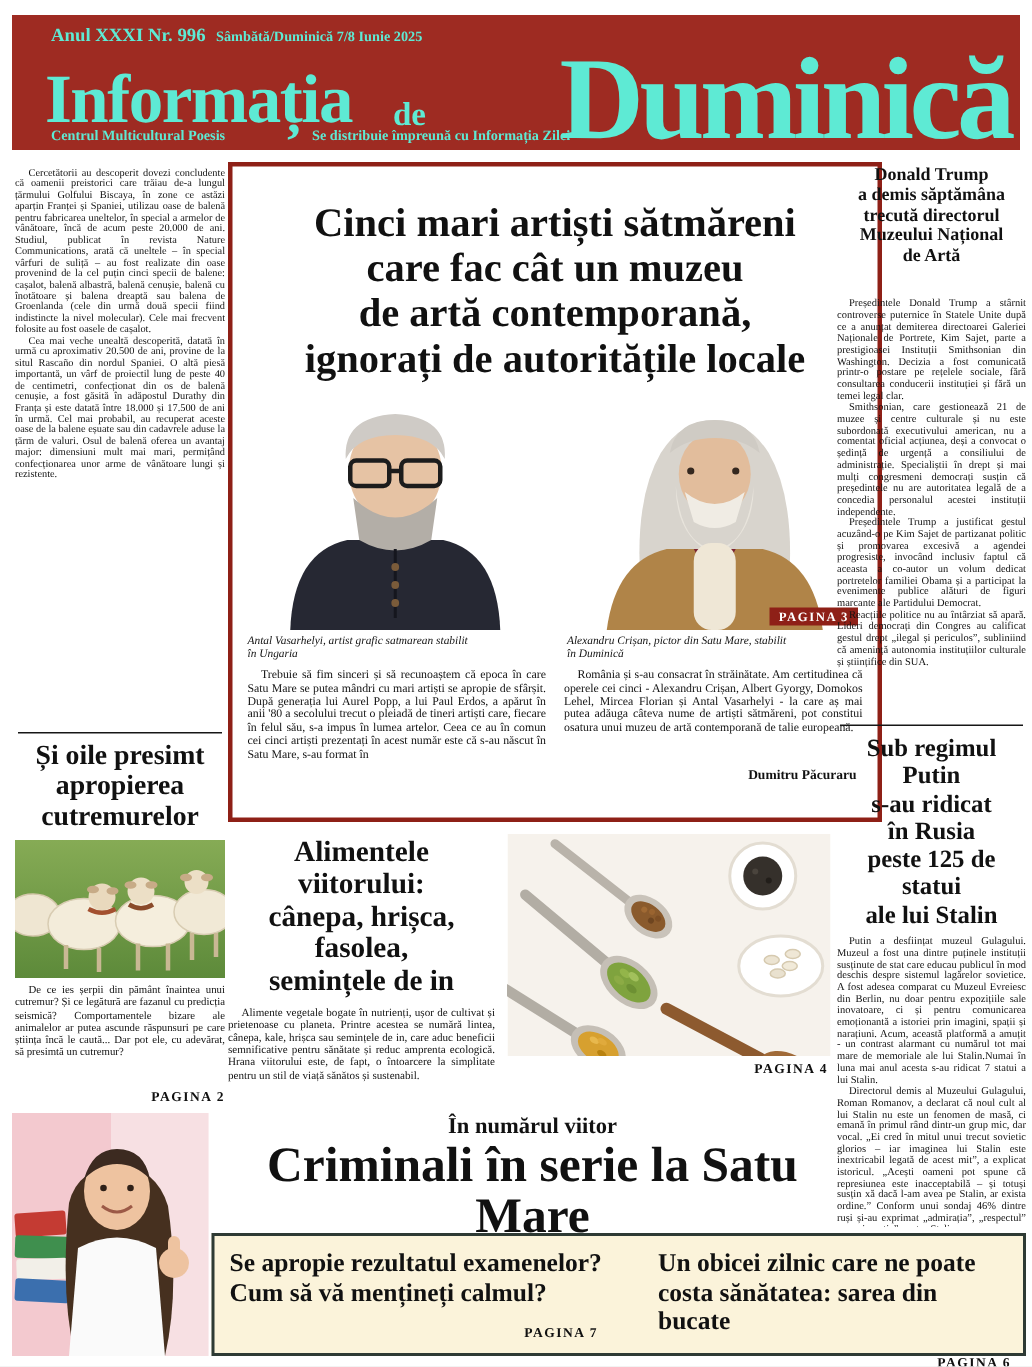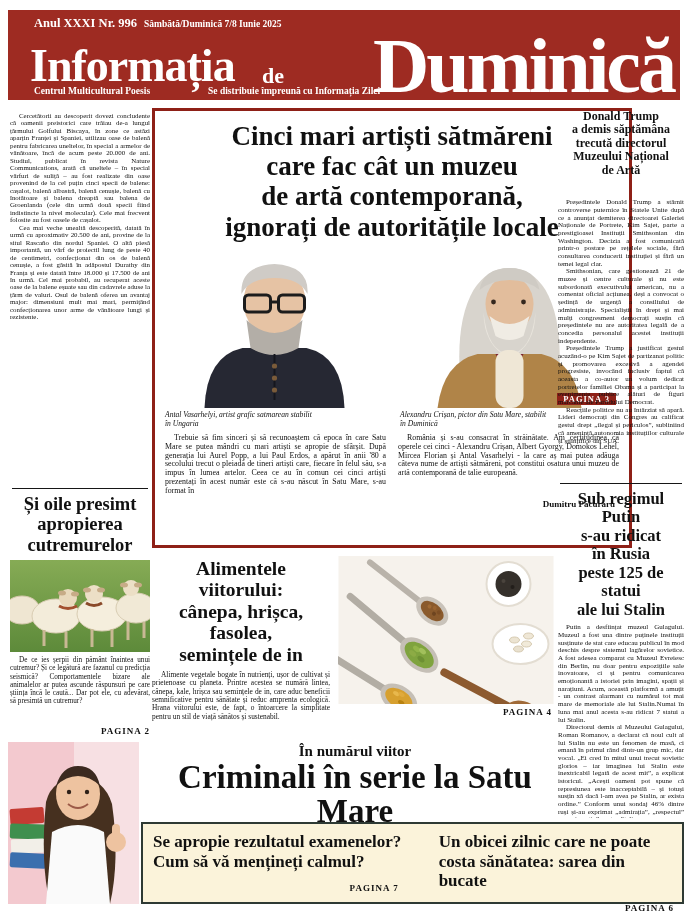--- a/index.html
+++ b/index.html
@@ -1,21 +1,21 @@
 <!DOCTYPE html>
 <html lang="ro"><head>
 <meta charset="utf-8">
 <style>
   html,body{margin:0;padding:0;background:#e9e9e9;}
   .page{position:relative;width:688px;height:911px;background:#ffffff;margin:0 auto;
         font-family:"Liberation Serif","DejaVu Serif",serif;color:#111;overflow:hidden;}
   .abs{position:absolute;box-sizing:border-box;}
   .ml{white-space:pre-line;}
   
-  .masthead{left:8px;top:10px;width:672px;height:90px;background:#9e2b22;color:#ffffff;}
+  .masthead{left:8px;top:10px;width:672px;height:90px;background:#9e2b22;color:#5eead4;}
   .mh-issue{position:absolute;left:26px;top:6px;font-size:12.5px;font-weight:bold;}
   .mh-date{font-size:9.5px;font-weight:bold;margin-left:7px;}
   .mh-t1{position:absolute;left:22px;bottom:11px;font-size:46px;font-weight:bold;line-height:1;letter-spacing:-1px;}
   .mh-de{position:absolute;left:254px;bottom:13px;font-size:22px;font-weight:bold;line-height:1;}
   .mh-t2{position:absolute;right:6px;bottom:-5px;font-size:78px;font-weight:bold;line-height:1;letter-spacing:-3px;}
   .mh-fl{position:absolute;left:26px;bottom:4px;font-size:9.5px;font-weight:bold;}
   .mh-fr{position:absolute;left:200px;bottom:4px;font-size:9.5px;font-weight:bold;}
   
   .h-sm{font-size:15.5px;font-weight:bold;text-align:center;line-height:1.12;}
   .h-md{font-size:18.5px;font-weight:bold;text-align:center;line-height:1.1;}
@@ -24,21 +24,21 @@
   .page-ref{font-weight:bold;font-size:9px;text-align:right;letter-spacing:1px;margin-top:20px;}
   .hr{border-top:1.5px solid #161616;}
   
   .art-whales{left:10px;top:112px;width:140px;height:374px;overflow:hidden;}
   .art-whales .h-sm{margin-bottom:7px;}
   .art-sheep{left:10px;top:494px;width:140px;height:246px;overflow:hidden;}
   .sheep-svg{display:block;width:140px;height:92px;margin:5px 0 4px 0;}
   .woman{left:8px;top:742px;width:131px;height:162px;}
   .woman svg{display:block;width:100%;height:100%;}
   
-  .main-box{left:152px;top:108px;width:480px;height:440px;border:3px solid #8e2017;padding:8px 10px 4px 10px;overflow:hidden;}
+  .main-box{left:152px;top:108px;width:436px;height:440px;border:3px solid #8e2017;padding:20px 10px 4px 10px;overflow:hidden;}
   .main-box .headline{font-size:27px;font-weight:bold;text-align:center;line-height:1.12;margin-top:2px;}
   .photo-row{display:flex;gap:16px;margin-top:8px;}
   .photo{flex:1;height:158px;position:relative;background:#fff;}
   .photo svg{display:block;width:100%;height:100%;}
   .badge{position:absolute;right:3px;bottom:3px;background:#8e2017;color:#fff;font-weight:bold;
          font-size:8.5px;padding:1px 6px;letter-spacing:1px;}
   .cap-row{display:flex;gap:16px;margin-top:3px;}
   .cap{flex:1;font-style:italic;font-size:7.6px;line-height:1.18;}
   .col-row{display:flex;gap:12px;margin-top:5px;}
   .col-row div{flex:1;font-size:7.9px;line-height:1.12;text-align:justify;text-indent:9px;}

